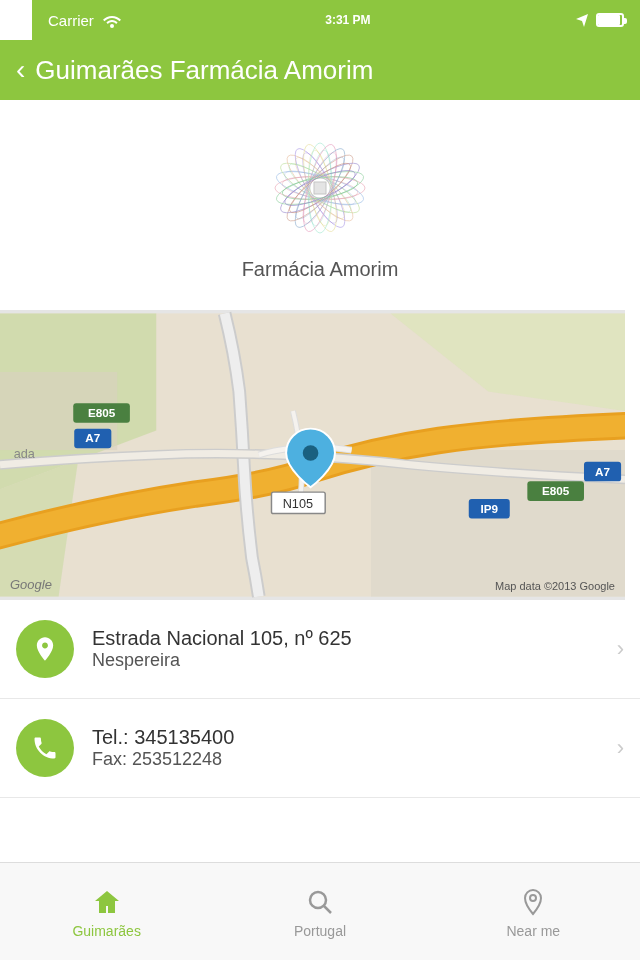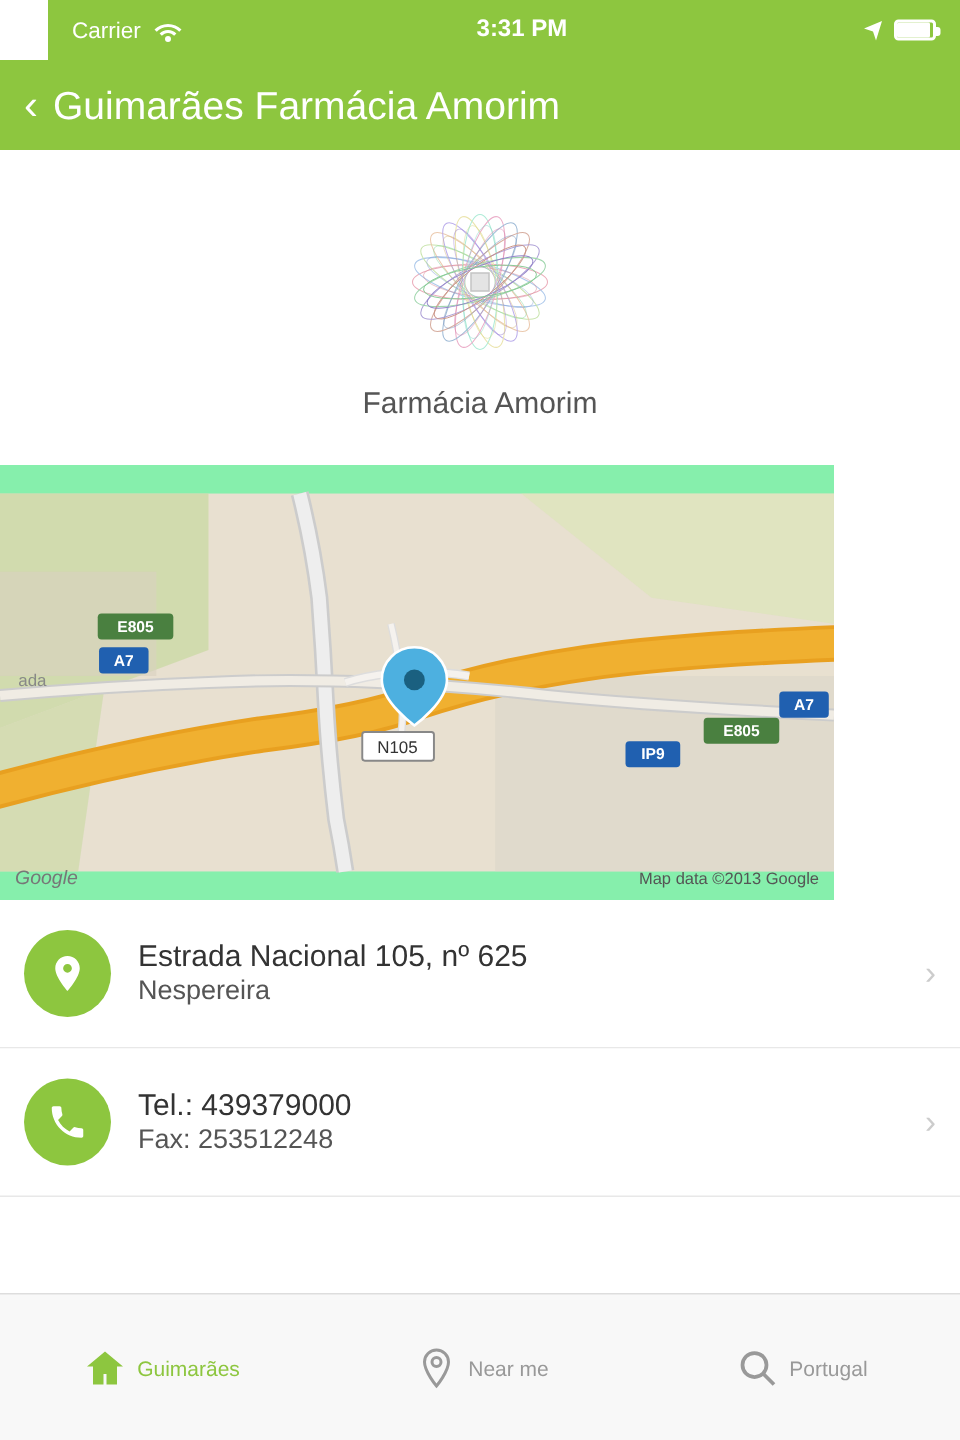--- a/index.html
+++ b/index.html
@@ -13,21 +13,21 @@
       display: flex;
       align-items: center;
       justify-content: space-between;
       padding: 0 16px;
       color: white;
       font-size: 15px;
       font-weight: 500;
       margin-left: 32px;
     }
     .status-left { display: flex; align-items: center; gap: 8px; }
-    .status-center { font-weight: 600; font-size: 16px; }
+    .status-center { font-weight: 600; font-size: 12px; }
     .status-right { display: flex; align-items: center; gap: 6px; }
     .battery { width: 28px; height: 14px; border: 2px solid white; border-radius: 3px; position: relative; }
     .battery::after { content: ''; position: absolute; right: -5px; top: 3px; width: 3px; height: 6px; background: white; border-radius: 0 2px 2px 0; }
     .battery-fill { width: 90%; height: 100%; background: white; border-radius: 1px; }
 
     
     .header {
       height: 60px;
       background: #8dc63f;
       display: flex;
@@ -62,25 +62,25 @@
     }
     .pharmacy-name {
       font-size: 20px;
       color: #555;
       margin-top: 10px;
       font-weight: 300;
     }
 
     
     .map-section {
-      width: 556px;
+      width: 625px;
       height: 290px;
       position: relative;
       overflow: hidden;
-      background: #86efac;
+      background: #e5e5e5;
     }
     
     .map-svg {
       width: 100%;
       height: 100%;
     }
     .map-attribution {
       position: absolute;
       bottom: 8px;
       right: 10px;
@@ -130,21 +130,21 @@
       width: 640px;
       height: 98px;
       background: #f8f8f8;
       border-top: 1px solid #ddd;
       display: flex;
       align-items: stretch;
     }
     .tab-item {
       flex: 1;
       display: flex;
-      flex-direction: row;
+      flex-direction: column;
       align-items: center;
       justify-content: center;
       gap: 4px;
       cursor: pointer;
     }
     .tab-item.active .tab-label { color: #8dc63f; }
     .tab-item:not(.active) .tab-label { color: #999; }
     .tab-label { font-size: 14px; }
     .tab-icon { width: 34px; height: 34px; display: flex; align-items: center; justify-content: center; }
     .tab-icon svg { width: 30px; height: 30px; }
@@ -284,49 +284,49 @@
   <span class="chevron">›</span>
 </div>
 
 <div class="info-row">
   <div class="info-icon-circle">
     <svg viewBox="0 0 24 24">
       <path d="M6.62 10.79c1.44 2.83 3.76 5.14 6.59 6.59l2.2-2.2c.27-.27.67-.36 1.02-.24 1.12.37 2.33.57 3.57.57.55 0 1 .45 1 1V20c0 .55-.45 1-1 1-9.39 0-17-7.61-17-17 0-.55.45-1 1-1h3.5c.55 0 1 .45 1 1 0 1.25.2 2.45.57 3.57.11.35.03.74-.25 1.02l-2.2 2.2z"></path>
     </svg>
   </div>
   <div class="info-text">
-    <div class="info-primary">Tel.: 439379000</div>
+    <div class="info-primary">Tel.: 345135400</div>
     <div class="info-secondary">Fax: 253512248</div>
   </div>
   <span class="chevron">›</span>
 </div>
 
 <div class="tab-bar">
 
   <div class="tab-item active">
     <div class="tab-icon">
       <svg viewBox="0 0 30 30" fill="#8dc63f">
         <path d="M15 4L3 14h4v12h7v-7h2v7h7V14h4z"></path>
       </svg>
     </div>
     <span class="tab-label">Guimarães</span>
+  </div>
+
+  <div class="tab-item">
+    <div class="tab-icon">
+      <svg viewBox="0 0 30 30" fill="none" stroke="#999" stroke-width="2.5">
+        <circle cx="13" cy="13" r="8"></circle>
+        <line x1="19" y1="19" x2="26" y2="26"></line>
+      </svg>
+    </div>
+    <span class="tab-label">Portugal</span>
   </div>
 
   <div class="tab-item">
     <div class="tab-icon">
       <svg viewBox="0 0 30 30" fill="none" stroke="#999" stroke-width="2">
         <path d="M15 3C10.6 3 7 6.6 7 11c0 6.4 8 16 8 16s8-9.6 8-16c0-4.4-3.6-8-8-8z"></path>
         <circle cx="15" cy="11" r="3"></circle>
       </svg>
     </div>
     <span class="tab-label">Near me</span>
   </div>
-
-  <div class="tab-item">
-    <div class="tab-icon">
-      <svg viewBox="0 0 30 30" fill="none" stroke="#999" stroke-width="2.5">
-        <circle cx="13" cy="13" r="8"></circle>
-        <line x1="19" y1="19" x2="26" y2="26"></line>
-      </svg>
-    </div>
-    <span class="tab-label">Portugal</span>
-  </div>
 </div>
 
 </body></html>

